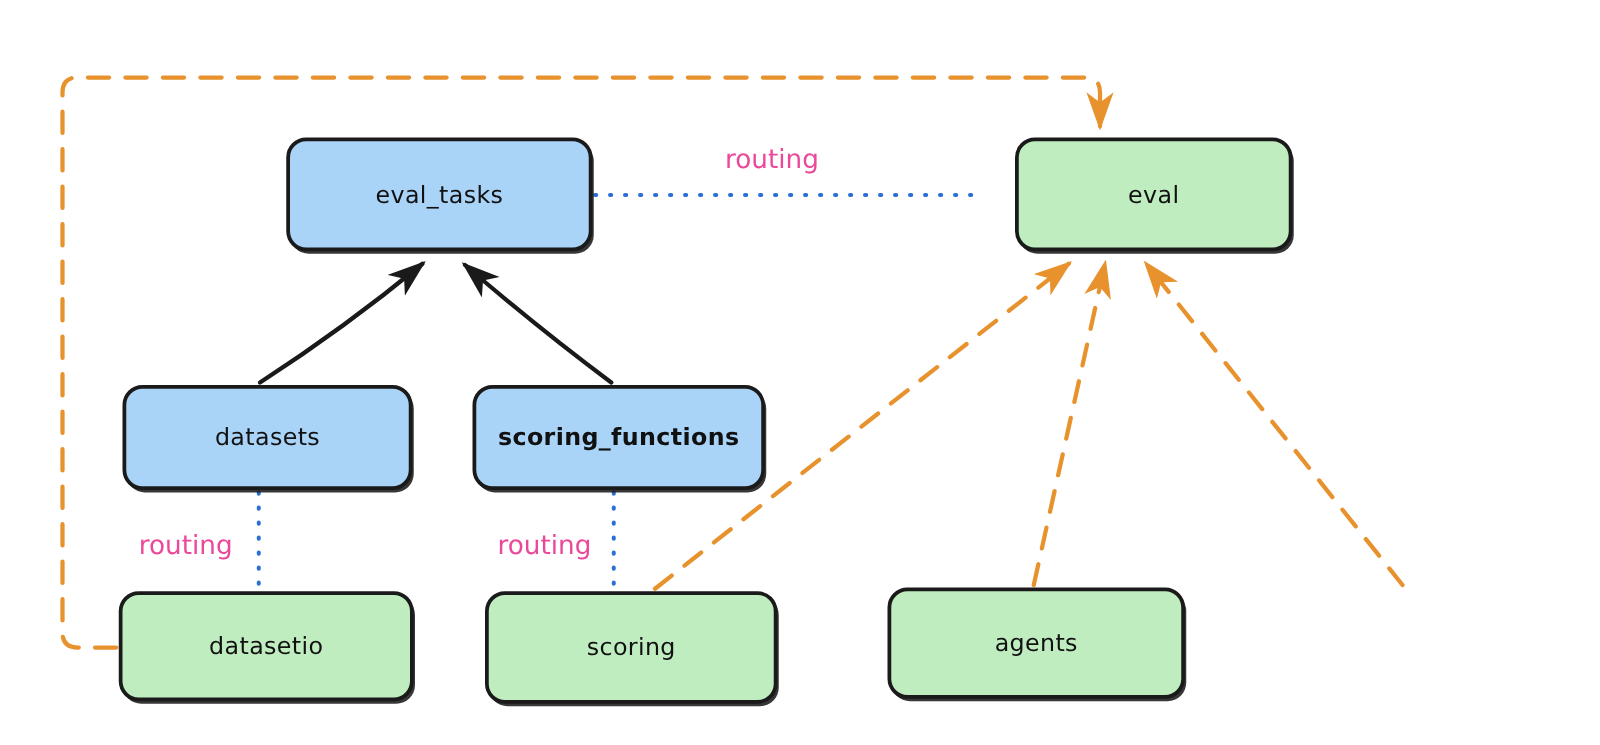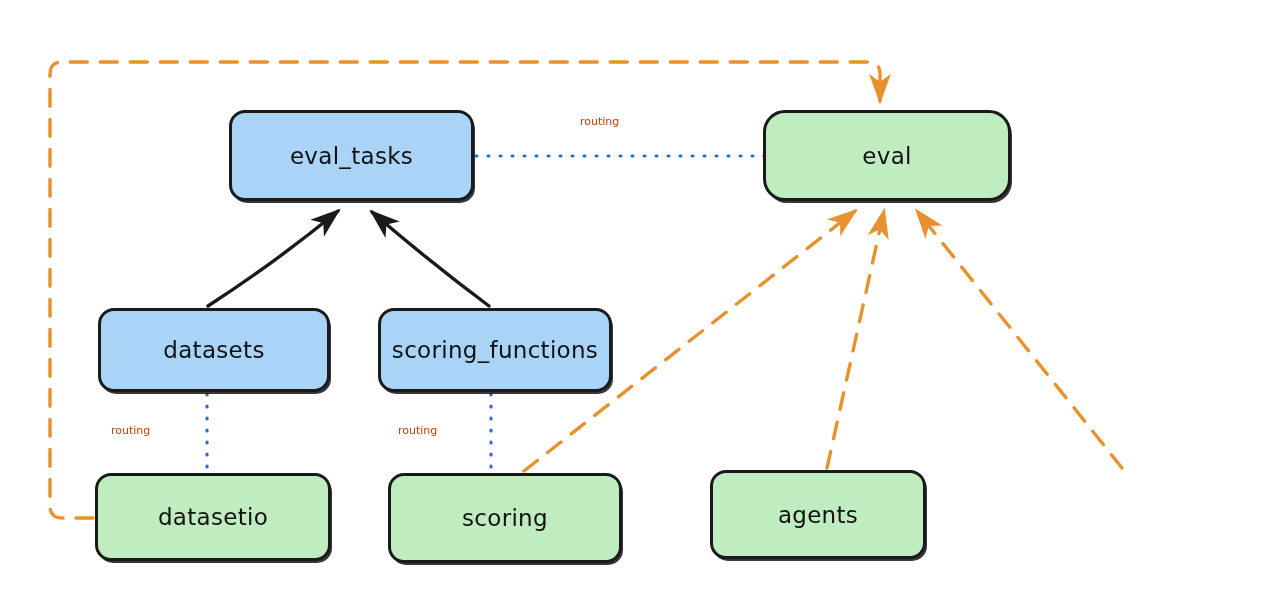--- a/index.html
+++ b/index.html
@@ -27,33 +27,33 @@
   }
   .node {
     position: absolute;
     box-sizing: border-box;
     border: 3px solid #1a1a1a;
     border-radius: 16px;
     display: flex;
     align-items: center;
     justify-content: center;
     font-family: "DejaVu Sans", sans-serif;
-    font-size: 23px;
+    font-size: 19px;
     color: #111111;
     letter-spacing: 0.3px;
     box-shadow: 2px 3px 0 -1px rgba(20,20,20,0.85);
   }
   .node.blue  { background: #a9d4f8; }
   .node.green { background: #c0edc0; }
 
   .edge-label {
     position: absolute;
     font-family: "DejaVu Sans", sans-serif;
-    font-size: 11px;
-    color: #c2410c;
+    font-size: 21px;
+    color: #ec4899;
     white-space: nowrap;
   }
 </style>
 </head>
 <body>
 
 <div id="canvas">
 
   <svg id="edges" viewBox="0 0 1280 596" xmlns="http://www.w3.org/2000/svg">
     <defs>
@@ -99,41 +99,41 @@
 
     <g>
       <path d="M1122,468 L917,211" fill="none" stroke="#e8922e" stroke-width="3.4" stroke-linecap="round" stroke-dasharray="17 13" marker-end="url(#arrow-orange)"></path>
     </g>
   </svg>
 
   <div class="node blue" style="left:229px; top:110px; width:245px; height:91px;">
     <span>eval_tasks</span>
   </div>
 
-  <div class="node green" style="left:763px; top:110px; width:248px; height:91px;border-radius:22px;">
+  <div class="node green" style="left:812px; top:110px; width:222px; height:91px;">
     <span>eval</span>
   </div>
 
   <div class="node blue" style="left:98px; top:308px; width:232px; height:84px;justify-content:center;">
     <span>datasets</span>
   </div>
 
-  <div class="node blue" style="left:378px; top:308px; width:234px; height:84px;">
+  <div class="node blue" style="left:378px; top:308px; width:234px; height:84px;font-weight:bold;">
     <span>scoring_functions</span>
   </div>
 
   <div class="node green" style="left:95px; top:473px; width:236px; height:88px;">
     <span>datasetio</span>
   </div>
 
   <div class="node green" style="left:388px; top:473px; width:234px; height:90px;">
     <span>scoring</span>
   </div>
 
-  <div class="node green" style="left:710px; top:470px; width:216px; height:89px;">
+  <div class="node green" style="left:710px; top:470px; width:238px; height:89px;">
     <span>agents</span>
   </div>
 
 
   <div class="edge-label" style="left:580px; top:115px;">routing</div>
 
   <div class="edge-label" style="left:111px; top:424px;">routing</div>
 
   <div class="edge-label" style="left:398px; top:424px;">routing</div>
 

